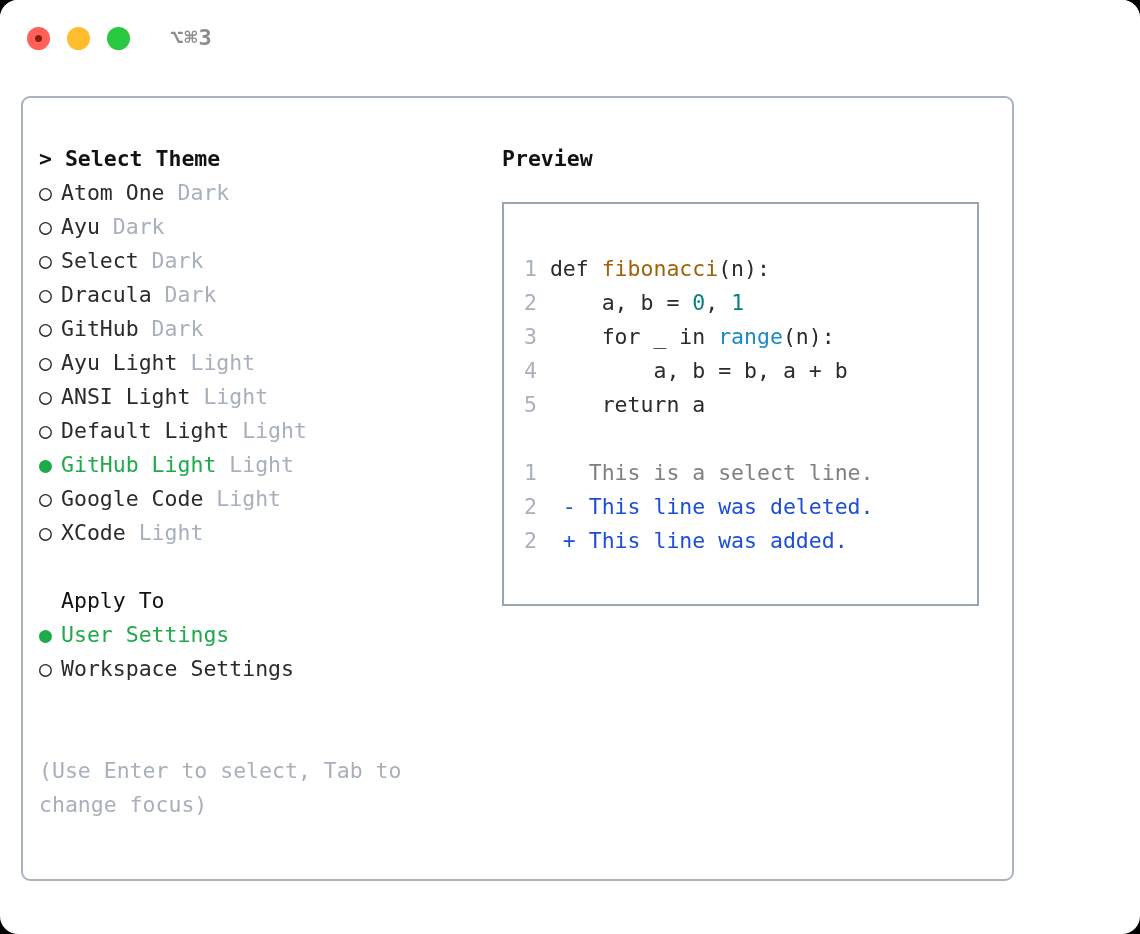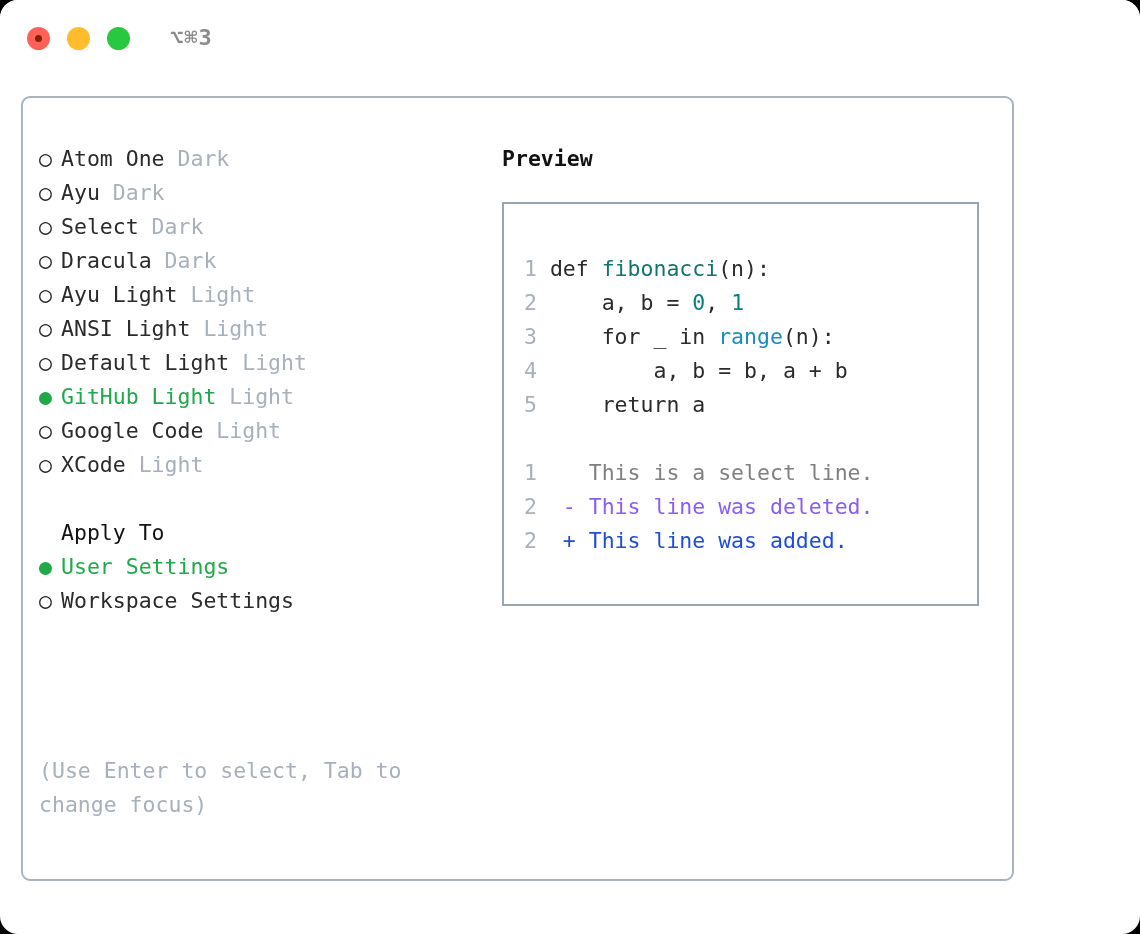--- a/index.html
+++ b/index.html
@@ -123,56 +123,58 @@
   #code {
     position: absolute;
     left: 20px; top: 48px;
     font-size: 21.5px;
     line-height: 34px;
     white-space: pre;
   }
   .cl { white-space: pre; }
   .ln { color: #a7b0bb; }
   .tok-plain { color: #2b2b2b; }
-  .tok-fn    { color: #0f766e; margin-top: 17px; }
+  .tok-fn    { color: #a16207; margin-top: 17px; }
   .tok-num   { color: #0a7f7f; }
   .tok-call  { color: #1a8cc4; }
 
   #diff {
     position: absolute;
     left: 20px; top: 252px;
     font-size: 21.5px;
     line-height: 34px;
     white-space: pre;
   }
   .d-ctx { color: #808080; }
-  .d-del { color: #8b5cf6; }
+  .d-del { color: #1d4ed8; }
   .d-add { color: #1d4ed8; }
 </style>
 </head>
 <body>
 
 <div id="window">
 
   <div id="titlebar">
     <div class="traffic" id="tl-close"></div>
     <div id="tl-close-dot"></div>
     <div class="traffic" id="tl-min"></div>
     <div class="traffic" id="tl-max"></div>
     <div id="shortcut">⌥⌘3</div>
   </div>
 
   <div id="panel">
 
     <div id="left-col">
+      <div class="row section-title">&gt; Select Theme</div>
       <div id="theme-list">
           <div class="row"><span class="bullet">○</span><span class="lbl-name">Atom One</span><span class="lbl-tag"> Dark</span></div>
           <div class="row"><span class="bullet">○</span><span class="lbl-name">Ayu</span><span class="lbl-tag"> Dark</span></div>
           <div class="row"><span class="bullet">○</span><span class="lbl-name">Select</span><span class="lbl-tag"> Dark</span></div>
           <div class="row"><span class="bullet">○</span><span class="lbl-name">Dracula</span><span class="lbl-tag"> Dark</span></div>
+          <div class="row"><span class="bullet">○</span><span class="lbl-name">GitHub</span><span class="lbl-tag"> Dark</span></div>
           <div class="row"><span class="bullet">○</span><span class="lbl-name">Ayu Light</span><span class="lbl-tag"> Light</span></div>
           <div class="row"><span class="bullet">○</span><span class="lbl-name">ANSI Light</span><span class="lbl-tag"> Light</span></div>
           <div class="row"><span class="bullet">○</span><span class="lbl-name">Default Light</span><span class="lbl-tag"> Light</span></div>
           <div class="row"><span class="bullet sel">●</span><span class="lbl-name sel">GitHub Light</span><span class="lbl-tag"> Light</span></div>
           <div class="row"><span class="bullet">○</span><span class="lbl-name">Google Code</span><span class="lbl-tag"> Light</span></div>
           <div class="row"><span class="bullet">○</span><span class="lbl-name">XCode</span><span class="lbl-tag"> Light</span></div>
         </div>
       <div class="gap"></div>
       <div class="row section-title" style="font-weight:400;padding-left:22px;">Apply To</div>
       <div id="apply-list">

